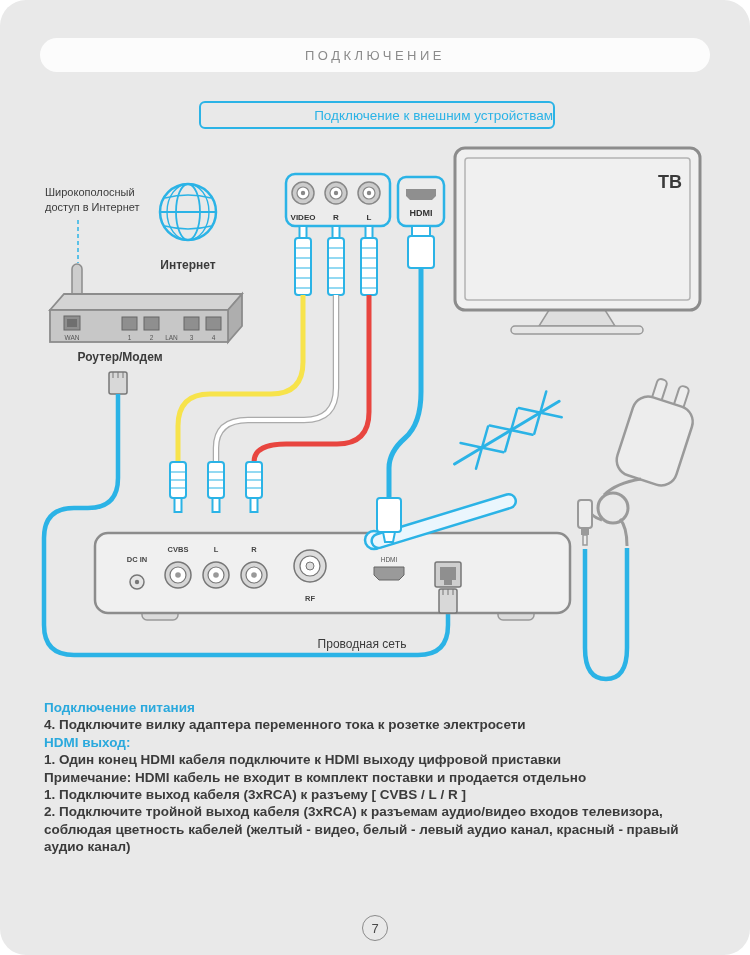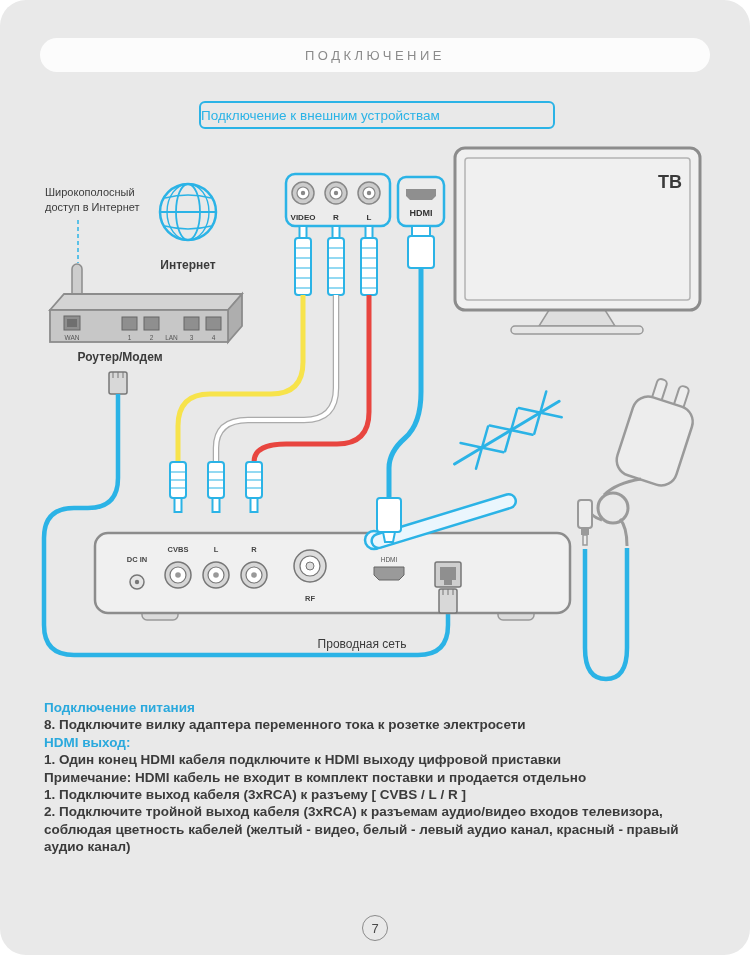--- a/index.html
+++ b/index.html
@@ -12,21 +12,21 @@
   }
   *{margin:0;padding:0;box-sizing:border-box;}
   body{background:#ffffff;font-family:"Liberation Sans","DejaVu Sans",sans-serif;}
   .page{position:relative;width:750px;height:955px;background:#e9e9e9;border-radius:26px;overflow:hidden;}
 
   .header-banner{position:absolute;top:38px;left:40px;width:670px;height:34px;background:#fcfcfc;
     border-radius:17px;display:flex;align-items:center;justify-content:center;}
   .header-banner span{color:#8b8b8b;font-size:13px;letter-spacing:3.5px;}
 
   .section-box{position:absolute;top:101px;left:199px;width:356px;height:28px;
-    border:2px solid var(--accent-blue);border-radius:6px;display:flex;align-items:center;justify-content:flex-start;}
+    border:2px solid var(--accent-blue);border-radius:6px;display:flex;align-items:center;justify-content:flex-end;}
   .section-box span{color:var(--accent-blue);font-size:13.5px;}
 
   svg.diagram{position:absolute;top:0;left:0;}
   svg .blue-stroke{stroke:var(--accent-blue);}
   svg text{font-family:"Liberation Sans","DejaVu Sans",sans-serif;}
   .t6{font-size:6.5px;fill:#555;}
   .t7b{font-size:7.5px;font-weight:bold;fill:#444;}
   .t8b{font-size:8px;font-weight:bold;fill:#333;}
   .t9b{font-size:9px;font-weight:bold;fill:#333;}
   .t11{font-size:11px;fill:#3b3b3b;}
@@ -245,21 +245,21 @@
       <path d="M383,532 h12 l-2,10 h-8 z" fill="#fff" class="blue-stroke" stroke-width="2"></path>
     </g>
     <g>
       <rect x="439" y="589" width="18" height="24" rx="2" fill="#d8d8d8" stroke="#777" stroke-width="1.5"></rect>
       <path d="M443,589 v6 M448,589 v6 M453,589 v6" stroke="#777" stroke-width="1" fill="none"></path>
     </g>
   </svg>
 
   <div class="instructions">
     <p class="blue">Подключение питания</p>
-    <p>8. Подключите вилку адаптера переменного тока к розетке электросети</p>
+    <p>4. Подключите вилку адаптера переменного тока к розетке электросети</p>
     <p class="blue">HDMI выход:</p>
     <p>1.  Один конец HDMI кабеля подключите к HDMI выходу цифровой приставки</p>
     <p><strong>Примечание:</strong><span> HDMI кабель не входит в комплект поставки и продается отдельно</span></p>
     <p>1.  Подключите выход кабеля (3xRCA) к разъему [ CVBS / L / R ]</p>
     <p>2. Подключите тройной выход кабеля (3xRCA) к разъемам аудио/видео входов телевизора, соблюдая цветность кабелей (желтый - видео, белый - левый аудио канал, красный - правый аудио канал)</p>
   </div>
 
   <div class="page-num">
     <span>7</span>
   </div>

